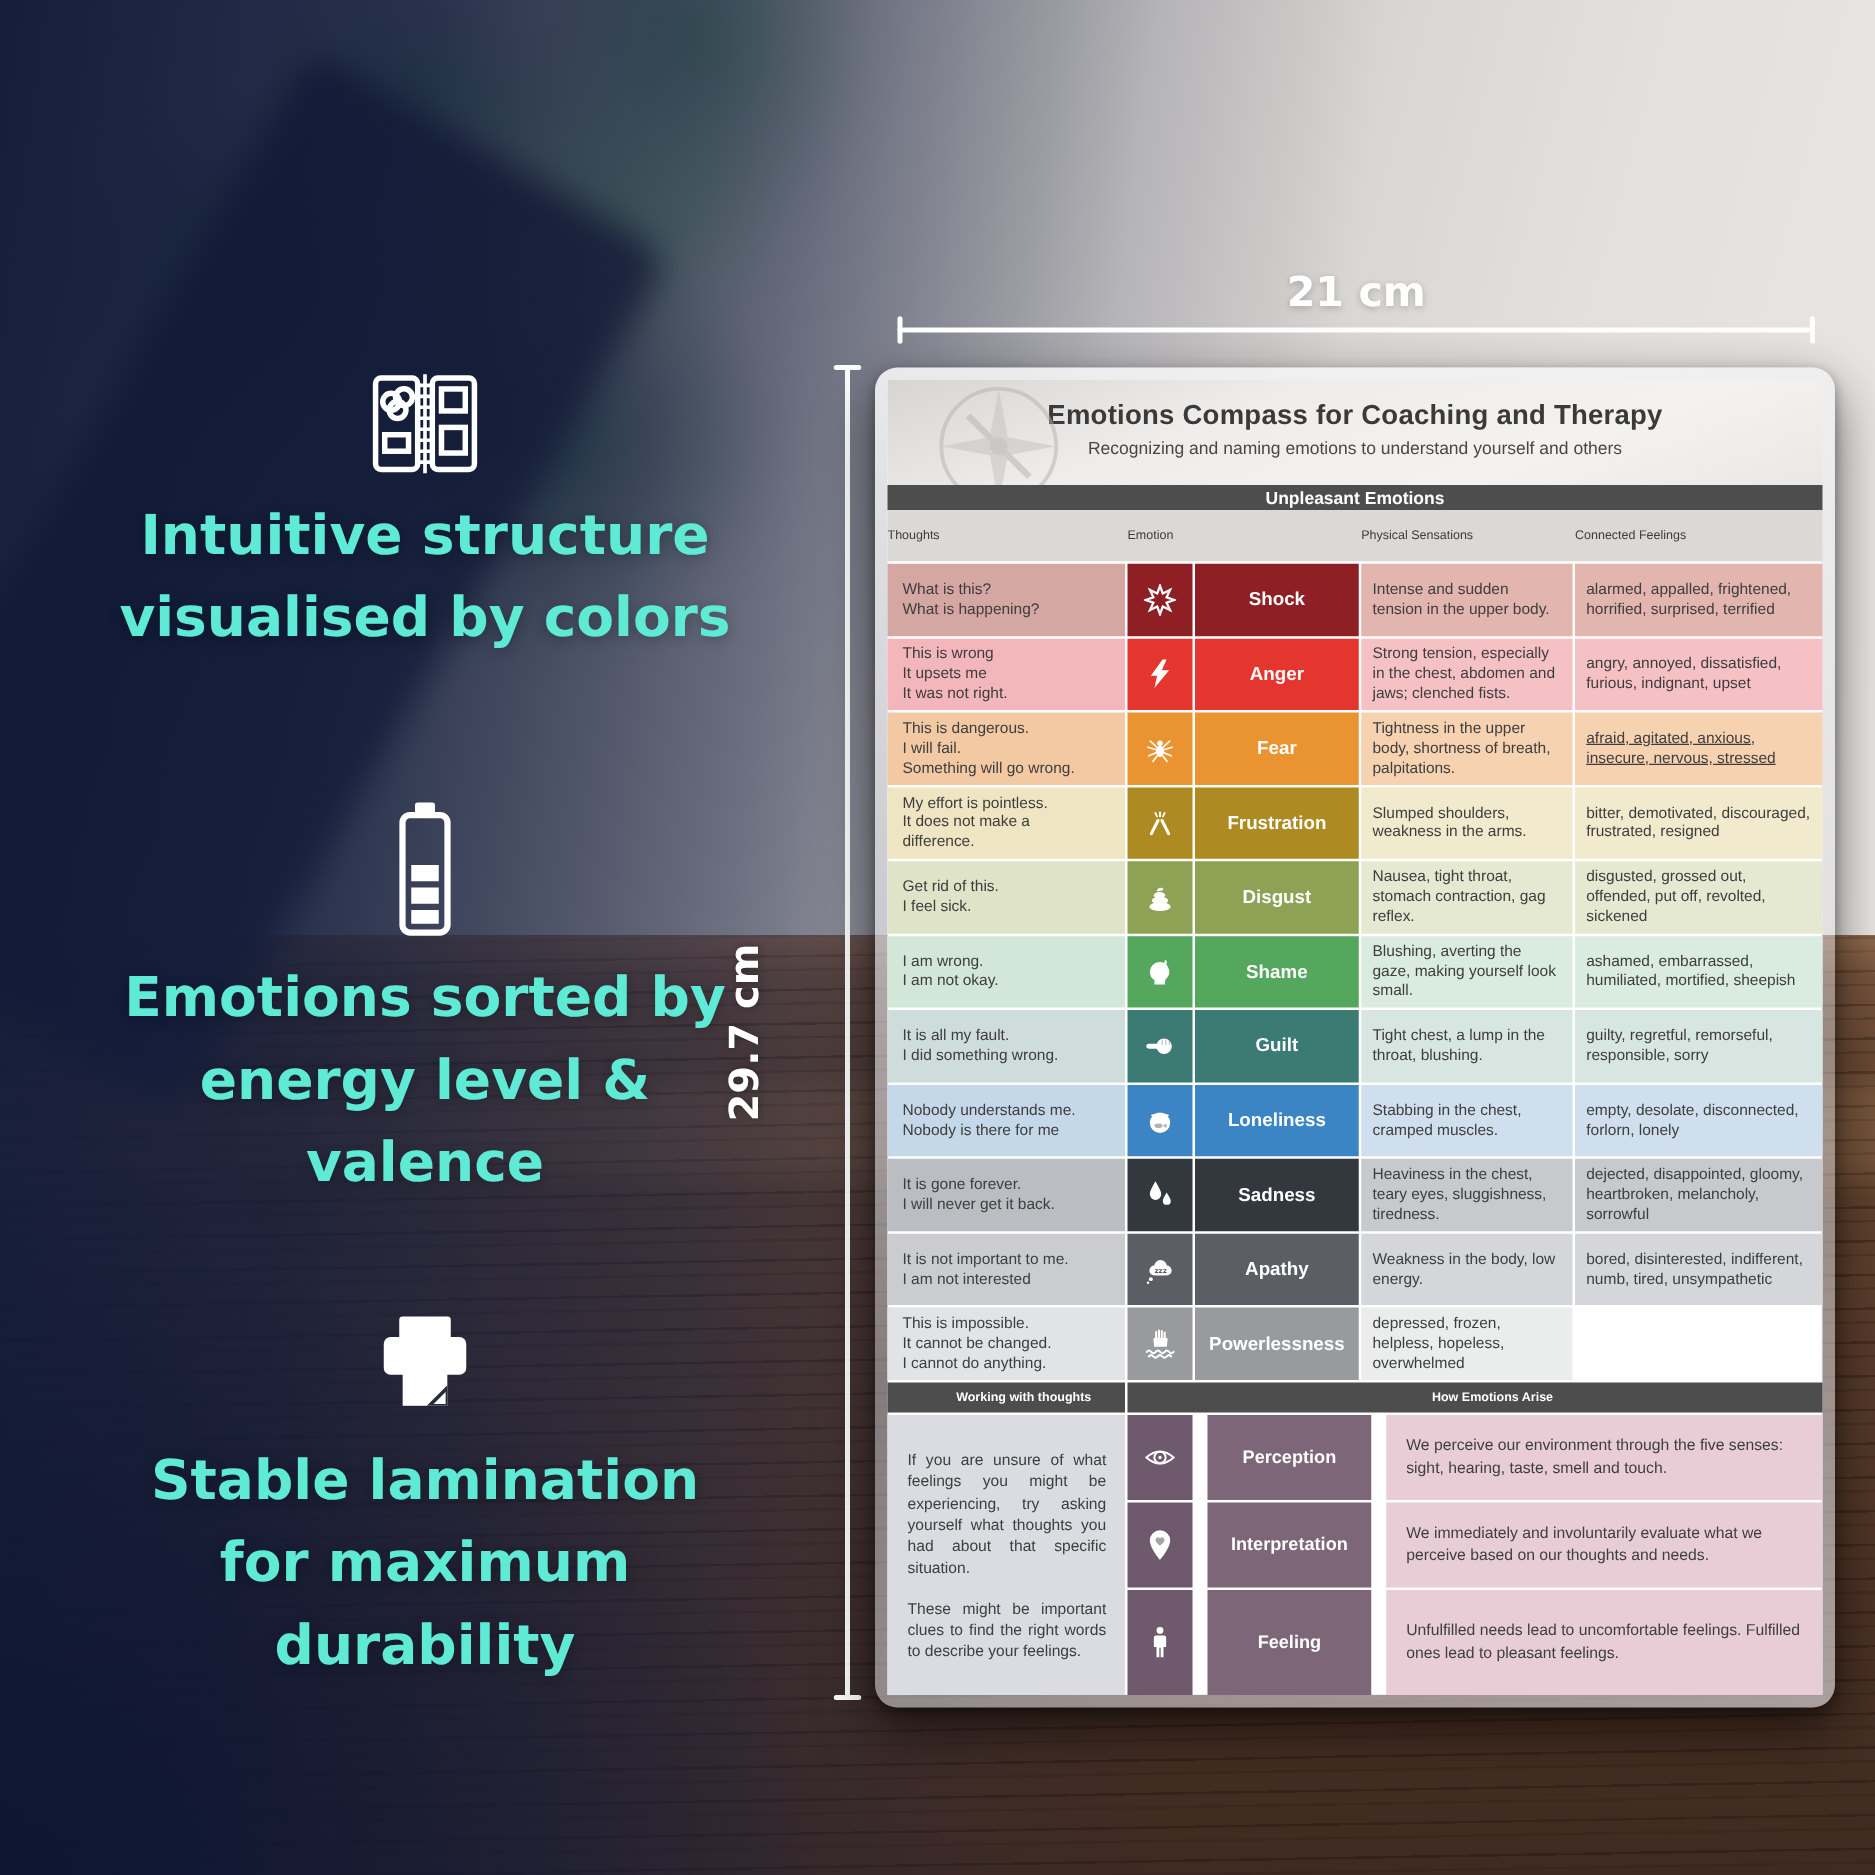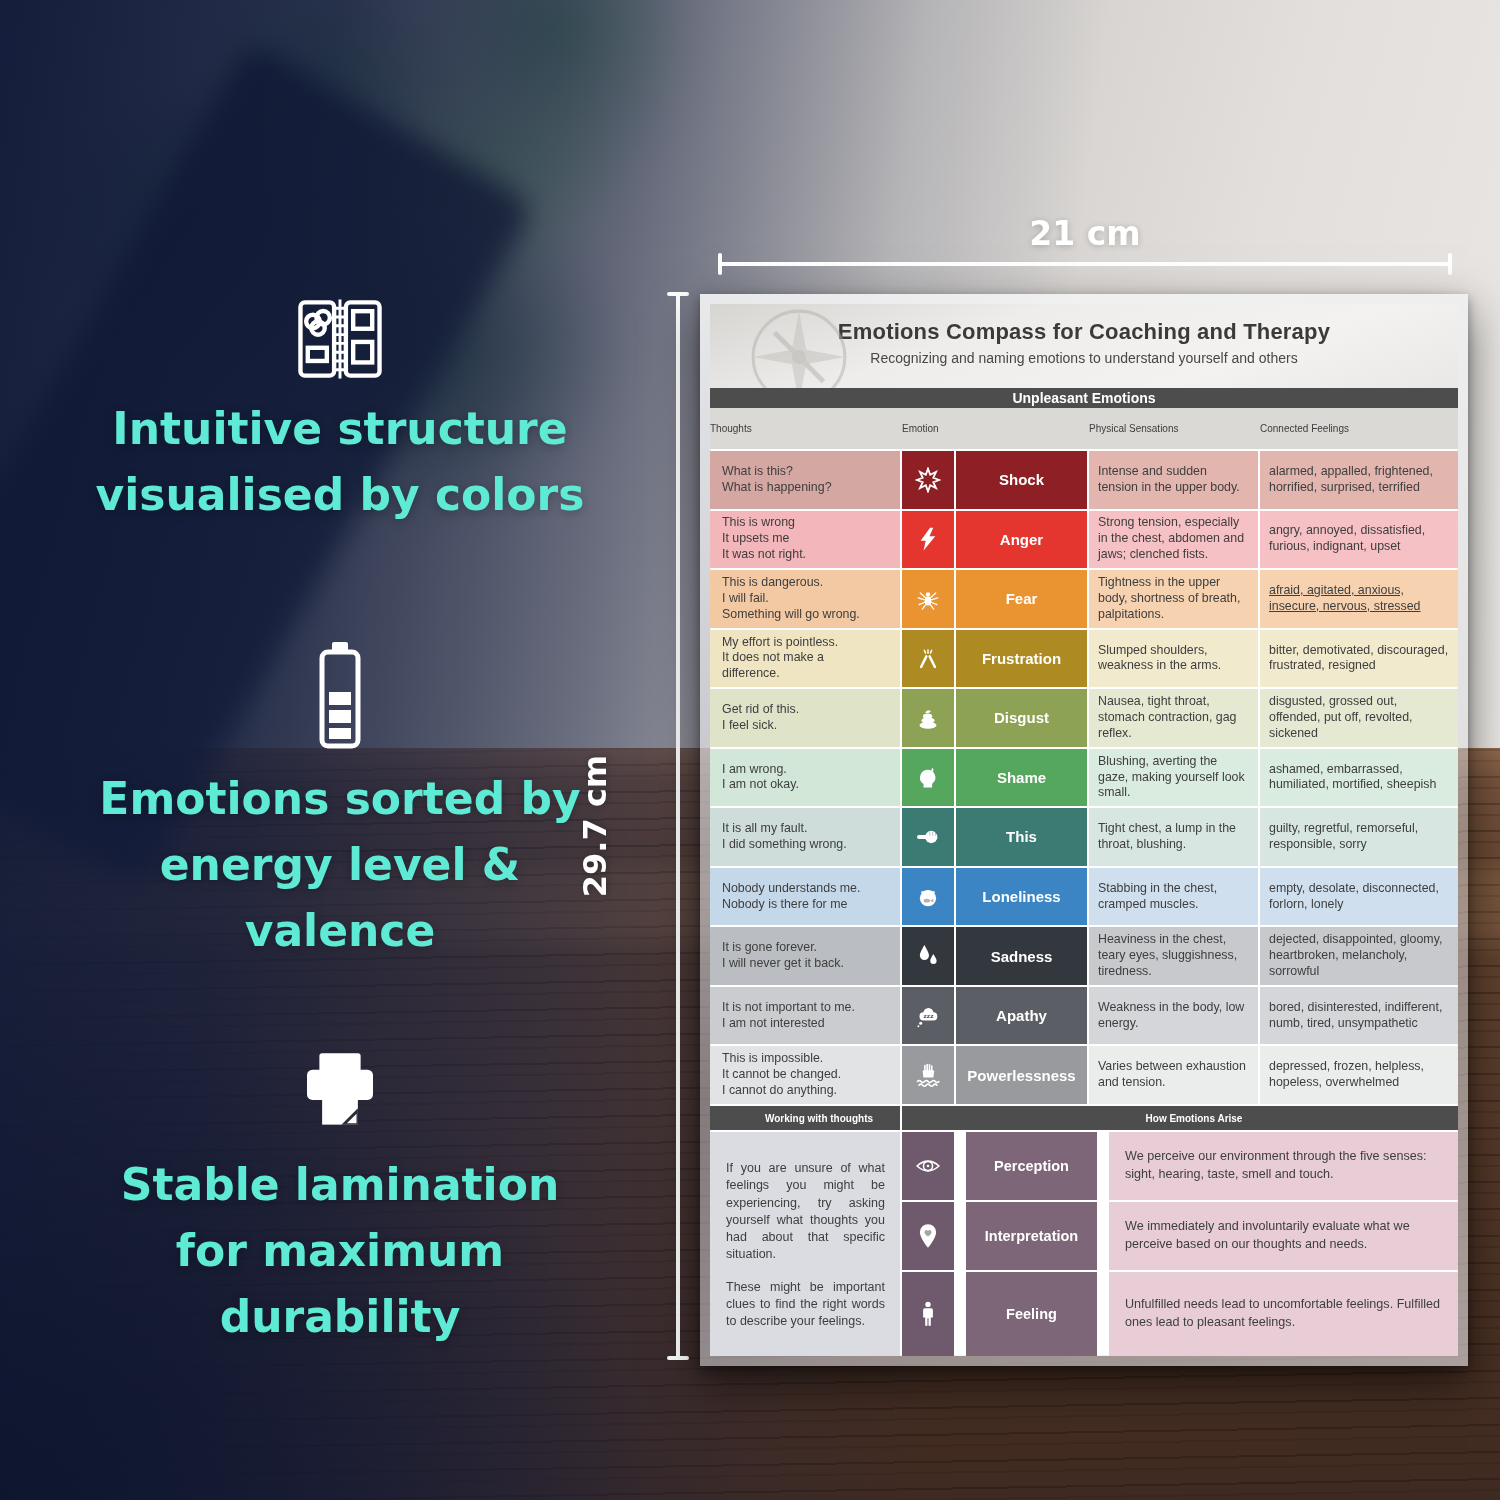--- a/index.html
+++ b/index.html
@@ -48,21 +48,21 @@
   .ruler-v{position:absolute;left:640px;top:292px;width:40px;height:1068px;}
   .ruler-v .line{position:absolute;right:0;top:0;width:4px;height:100%;background:#fff;border-radius:2px;}
   .ruler-v .line::before,.ruler-v .line::after{content:"";position:absolute;left:-9px;width:22px;height:4px;background:#fff;border-radius:2px;}
   .ruler-v .line::before{top:0;} .ruler-v .line::after{bottom:0;}
   .ruler-v .lbl{position:absolute;right:14px;top:50%;transform:translate(0,-50%) rotate(-90deg);
     transform-origin:center;white-space:nowrap;color:#fff;font-family:"DejaVu Sans",sans-serif;
     font-weight:700;font-size:32px;text-shadow:0 1px 6px rgba(0,0,0,.3);}
 
   
   .laminate{position:absolute;left:700px;top:294px;width:768px;height:1072px;box-sizing:border-box;
-    padding:10px;border-radius:0;
+    padding:10px;border-radius:18px;
     background:linear-gradient(160deg,rgba(252,252,253,.85),rgba(210,210,216,.45) 60%,rgba(235,235,238,.6));
     box-shadow:0 18px 45px rgba(0,0,0,.55),0 4px 10px rgba(0,0,0,.35);}
   .poster{width:748px;height:1052px;background:#fff;display:flex;flex-direction:column;
     box-shadow:inset 0 0 0 1px rgba(0,0,0,.06);}
 
   .p-header{position:relative;height:84px;overflow:hidden;text-align:center;box-sizing:border-box;padding-top:15px;
     background:linear-gradient(160deg,#d7d5d2 0%,#eeedeb 35%,#f3f2f0 70%,#e9e8e6 100%);}
   .compass{position:absolute;left:38px;top:2px;width:102px;height:102px;opacity:.5;}
   .p-title{font-size:22px;font-weight:700;color:#3a3a3a;letter-spacing:.2px;}
   .p-subtitle{font-size:14px;color:#474747;margin-top:5px;}
@@ -289,21 +289,21 @@
               <svg viewBox="0 0 32 32">
                 <circle cx="20" cy="16" r="7.6" fill="#fff"></circle>
                 <rect x="2.5" y="13.6" width="15" height="4.8" rx="2.4" fill="#fff"></rect>
                 <g fill="rgba(0,0,0,0.22)">
                   <rect x="17.5" y="9.5" width="1.4" height="5"></rect>
                   <rect x="21" y="9.5" width="1.4" height="5"></rect>
                   <rect x="24.5" y="10.5" width="1.4" height="4"></rect>
                 </g>
               </svg>
             </div>
-            <div class="cell label" style="background: rgb(60, 122, 116);">This</div>
+            <div class="cell label" style="background: rgb(60, 122, 116);">Guilt</div>
             <div class="cell body" style="background: rgb(216, 230, 226);">Tight chest, a lump in the throat, blushing.</div>
             <div class="cell body" style="background: rgb(216, 230, 226);">guilty, regretful, remorseful, responsible, sorry</div>
           </div>
           <div class="p-row">
             <div class="cell thoughts" style="background: rgb(197, 216, 234);">Nobody understands me.
 Nobody is there for me</div>
             <div class="cell c-icon" style="background: rgb(60, 133, 197);">
               <svg viewBox="0 0 32 32">
                 <circle cx="16" cy="17.5" r="10" fill="#fff"></circle>
                 <rect x="7.5" y="9" width="17" height="2.4" rx="1.2" fill="#fff"></rect>
@@ -363,21 +363,20 @@
                   <rect x="19.6" y="4" width="2" height="8.5" rx="1"></rect>
                   <path d="M11 10 h11 a1.5 1.5 0 0 1 1.5 1.5 l-.8 7.5 h-12.4 l-.8-7.5 A1.5 1.5 0 0 1 11 10 z"></path>
                 </g>
                 <g stroke="#fff" stroke-width="2" fill="none" stroke-linecap="round">
                   <path d="M3 24 q2.2-2.6 4.4 0 t4.4 0 t4.4 0 t4.4 0 t4.4 0 t4.4 0"></path>
                   <path d="M5 28.5 q2.2-2.6 4.4 0 t4.4 0 t4.4 0 t4.4 0 t4.4 0"></path>
                 </g>
               </svg>
             </div>
             <div class="cell label" style="background: rgb(153, 154, 157);">Powerlessness</div>
-            <div class="cell body" style="background: rgb(235, 236, 236);">Varies between exhaustion and tension.</div>
             <div class="cell body" style="background: rgb(235, 236, 236);">depressed, frozen, helpless, hopeless, overwhelmed</div>
           </div>
         </div>
       <div class="p-band2">
         <div style="background: rgb(77, 77, 77);">Working with thoughts</div>
         <div style="background: rgb(77, 77, 77);">How Emotions Arise</div>
       </div>
       <div class="p-bottom">
         <div class="b-left" style="background: rgb(218, 220, 225);">
           <p>If you are unsure of what feelings you might be experiencing, try asking yourself what thoughts you had about that specific situation.</p>

